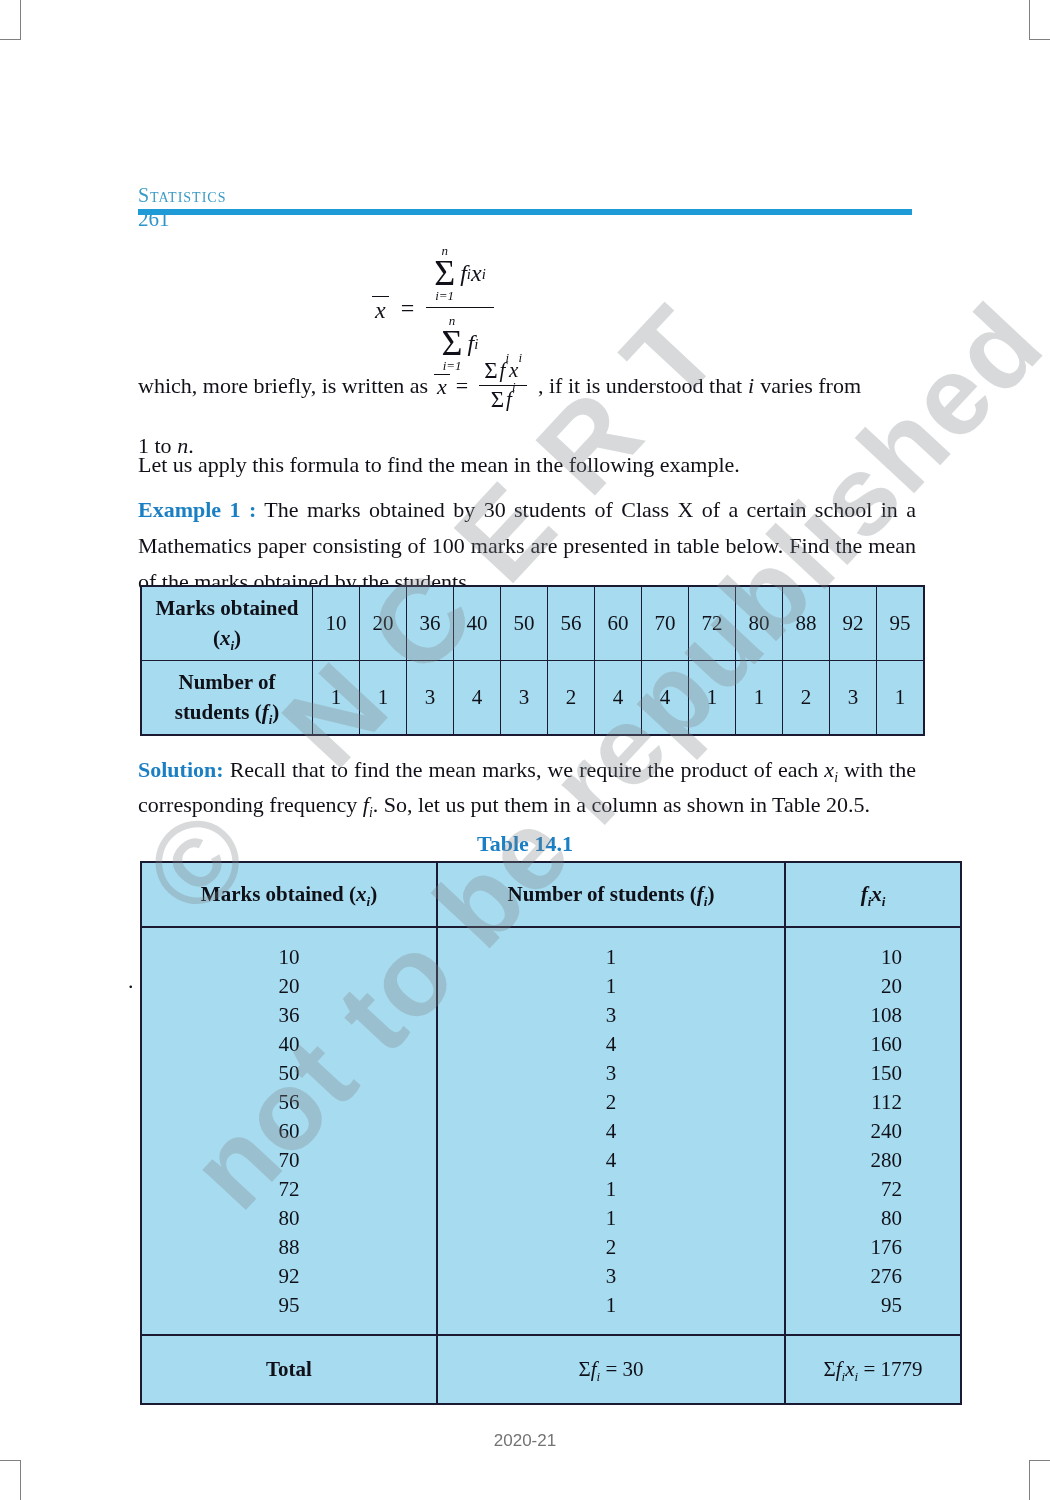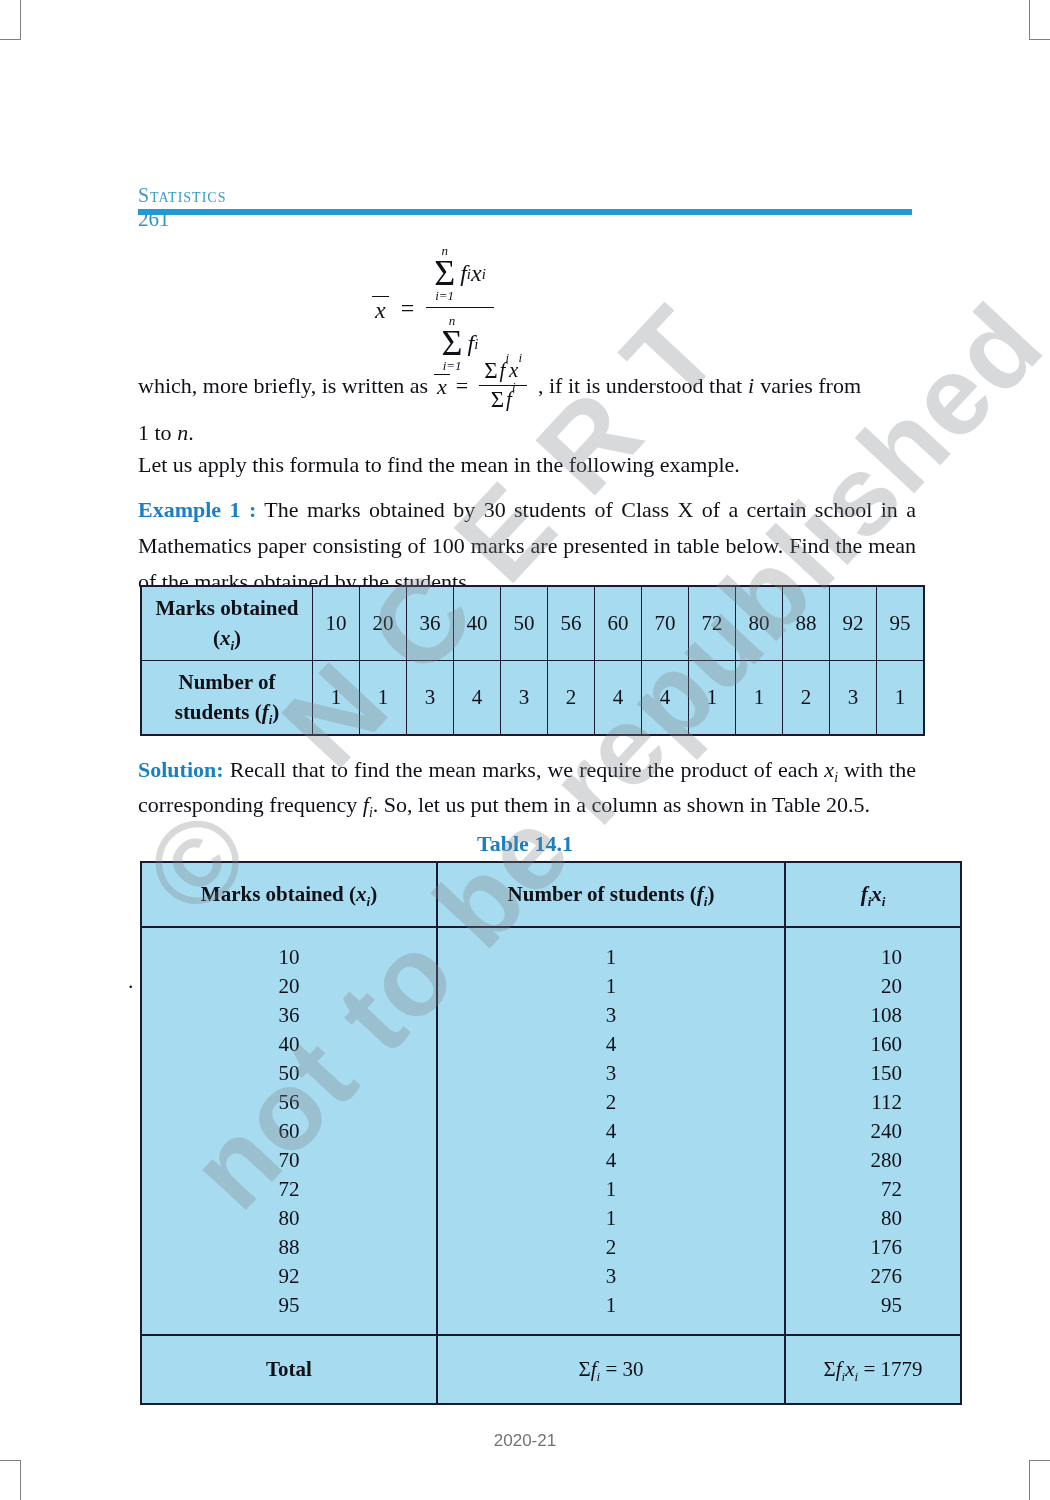--- a/index.html
+++ b/index.html
@@ -43,21 +43,21 @@
   .ifrac{display:inline-flex;flex-direction:column;align-items:stretch;font-size:21px;margin:0 5px;vertical-align:middle;}
   .ifrac .num{display:flex;justify-content:center;padding:0 5px 1px 5px;border-bottom:1.5px solid #101018;}
   .ifrac .den{display:flex;justify-content:center;padding-top:1px;}
   .isig{font-size:23px;font-style:normal;margin-right:2px;}
 
   .display-formula{position:absolute;left:372px;top:244px;display:flex;align-items:center;gap:12px;font-size:24px;z-index:2;}
 
   
   .para-brief{position:absolute;left:138px;top:358px;width:792px;font-size:22px;z-index:2;}
   .brief-line1{display:flex;align-items:center;white-space:nowrap;gap:6px;}
-  .brief-line2{margin-top:7px;}
+  .brief-line2{margin-top:20px;}
   .para-apply{position:absolute;left:138px;top:452px;width:780px;font-size:22px;z-index:2;}
   .para-example{position:absolute;left:138px;top:492px;width:778px;font-size:22px;line-height:36px;text-align:justify;z-index:2;}
   .blue-label{color:#1B7FC4;font-weight:bold;}
   .para-solution{position:absolute;left:138px;top:752px;width:778px;font-size:22px;line-height:35px;text-align:justify;z-index:2;}
 
   
   .t1{position:absolute;left:140px;top:585px;border-collapse:collapse;background:#A7DBEF;border:2.5px solid #1A1A33;z-index:2;table-layout:fixed;width:772px;}
   .t1 th,.t1 td{border:1.7px solid #1A1A33;text-align:center;font-size:21px;padding:0;height:73px;}
   .t1 .rowlabel{width:170px;font-weight:bold;line-height:1.4;}
   .t1 td{width:46px;}

